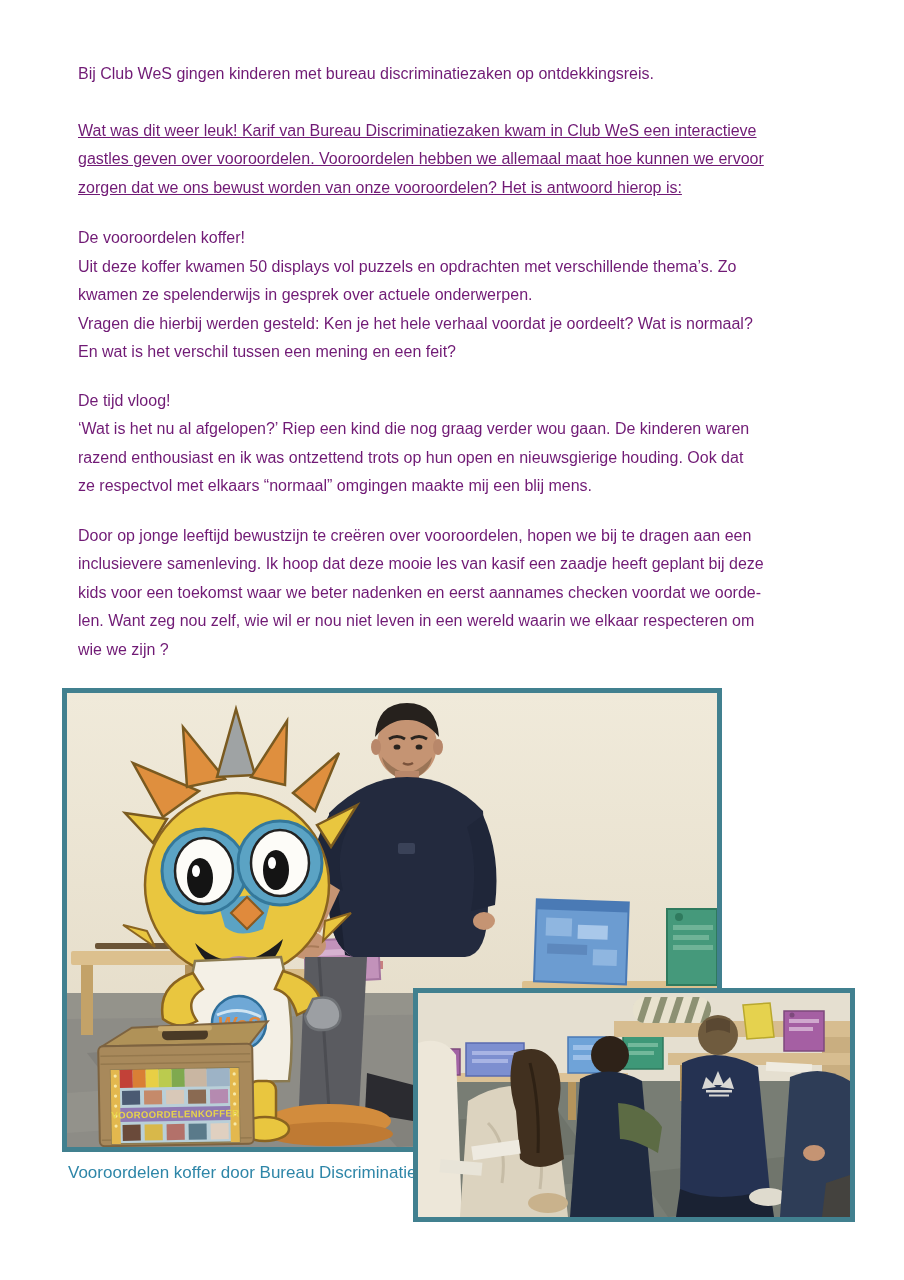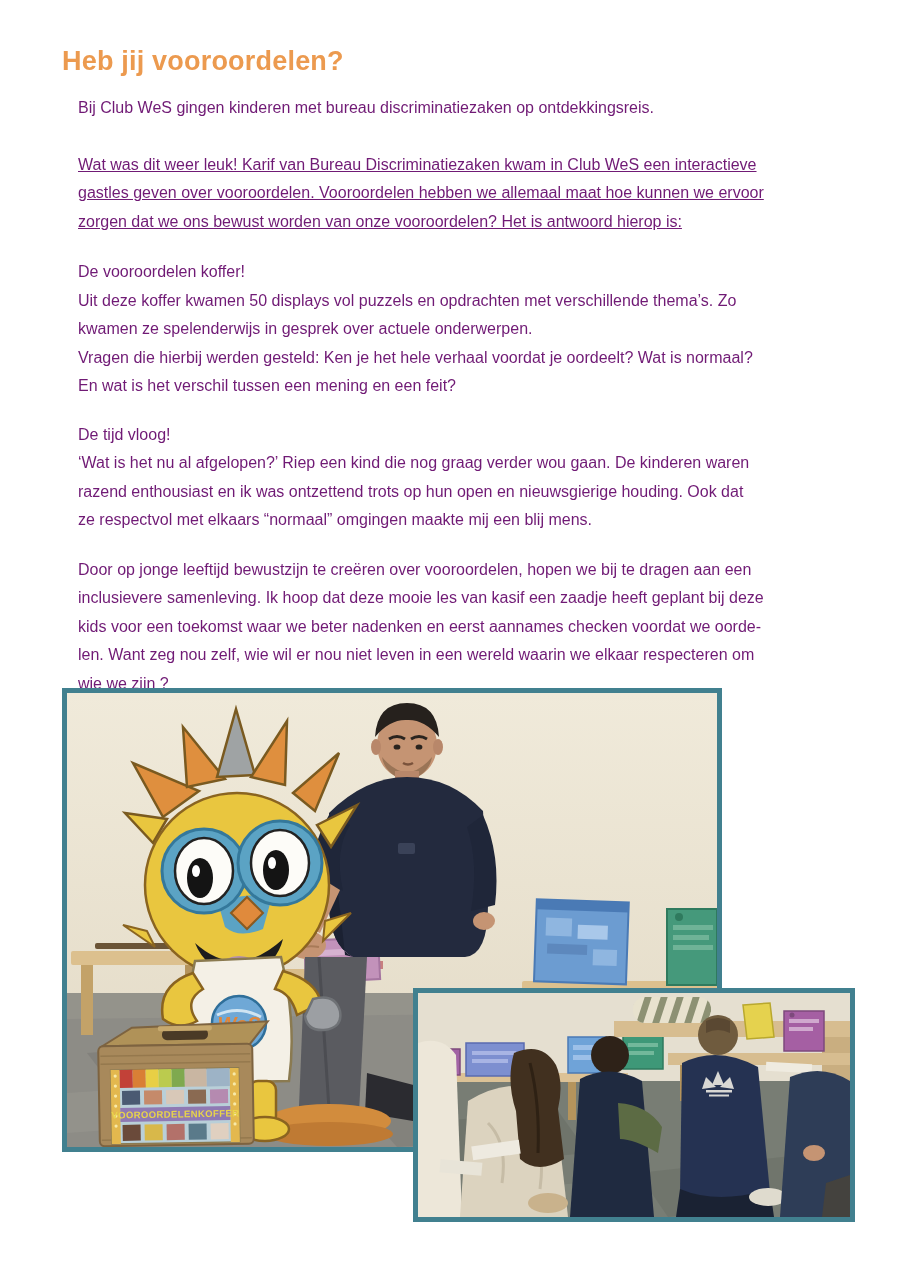--- a/index.html
+++ b/index.html
@@ -27,21 +27,20 @@
     position:absolute; left:68px; top:1162px; z-index:1;
     font-size:17px; line-height:22px; color:#2E86A8;
   }
 </style>
 </head>
 <body>
 
 <div class="page">
 
   <div class="text-col">
-    <h1 class="title">Heb jij vooroordelen?</h1>
     <p class="intro">Bij Club WeS gingen kinderen met bureau discriminatiezaken op ontdekkingsreis.</p>
     <p class="p1">Wat was dit weer leuk! Karif van Bureau Discriminatiezaken kwam in Club WeS een interactieve
 gastles geven over vooroordelen. Vooroordelen hebben we allemaal maat hoe kunnen we ervoor
 zorgen dat we ons bewust worden van onze vooroordelen? Het is antwoord hierop is:</p>
     <p class="p2">De vooroordelen koffer!
 Uit deze koffer kwamen 50 displays vol puzzels en opdrachten met verschillende thema’s. Zo
 kwamen ze spelenderwijs in gesprek over actuele onderwerpen.
 Vragen die hierbij werden gesteld: Ken je het hele verhaal voordat je oordeelt? Wat is normaal?
 En wat is het verschil tussen een mening en een feit?</p>
     <p class="p3">De tijd vloog!
@@ -325,14 +324,15 @@
         <ellipse cx="396" cy="160" rx="11" ry="8" fill="#C59473"></ellipse>
         <path d="M408 190 L432 182 L432 224 L404 224 Z" fill="#44423E"></path>
       </g>
       <g>
         <rect x="54" y="150" width="48" height="14" fill="#EEEAE0" transform="rotate(-8 78 157)"></rect>
         <rect x="22" y="168" width="42" height="13" fill="#E8E4D8" transform="rotate(5 43 174)"></rect>
       </g>
     </svg>
   </figure>
 
+  <div class="caption">Vooroordelen koffer door Bureau Discriminatie</div>
 
 </div>
 
 </body></html>

